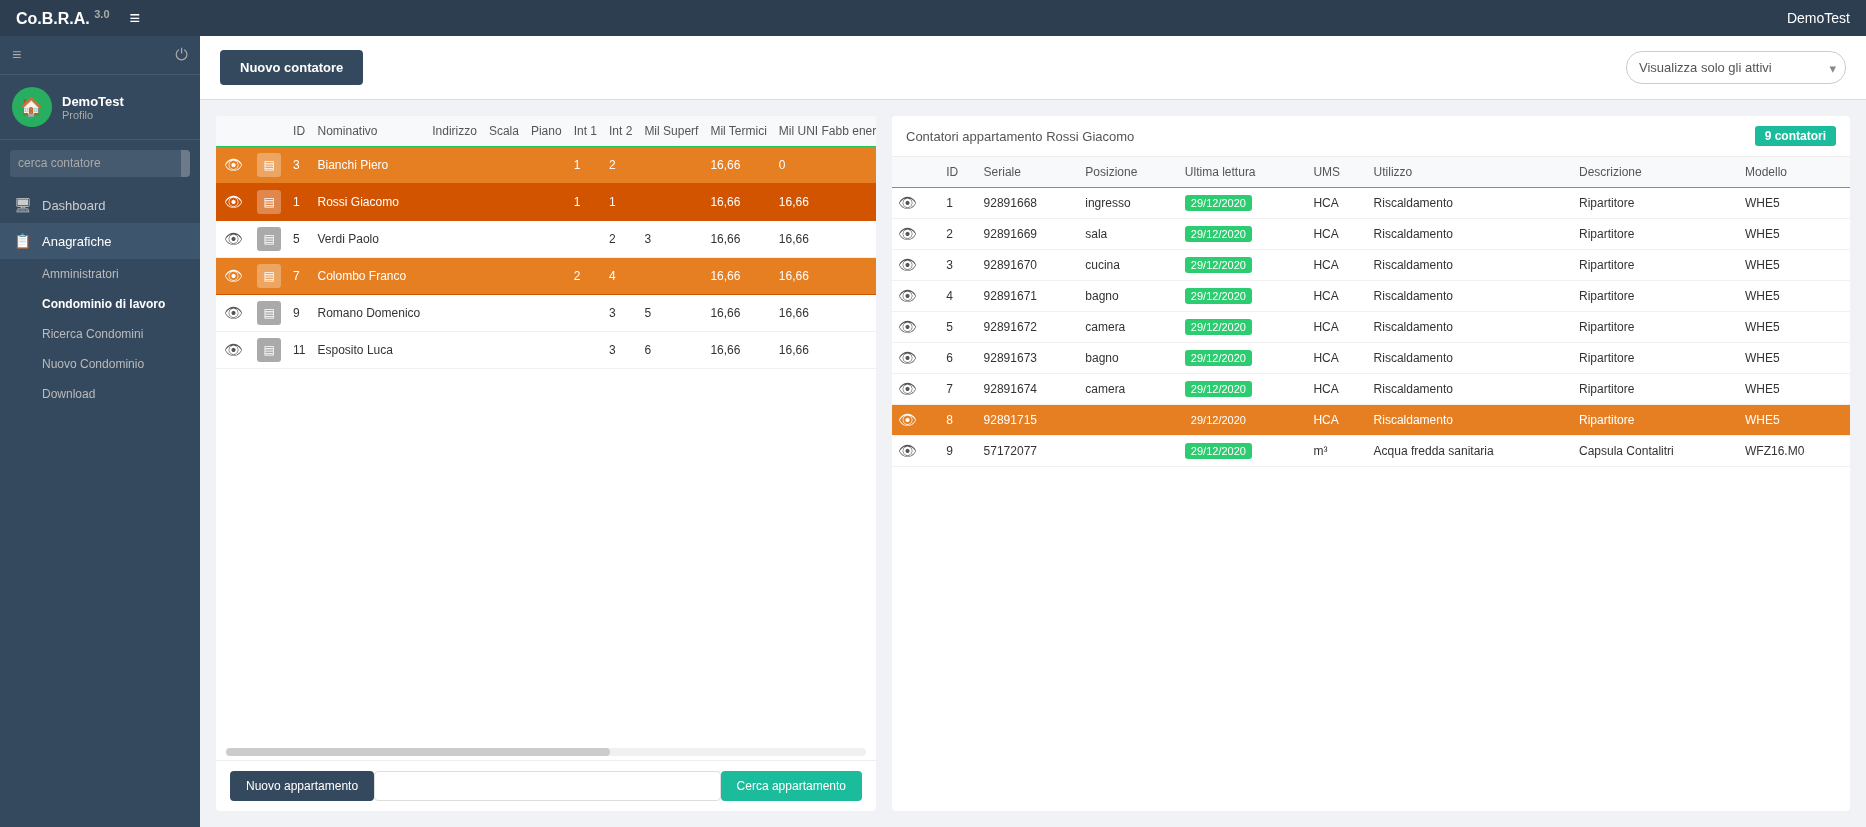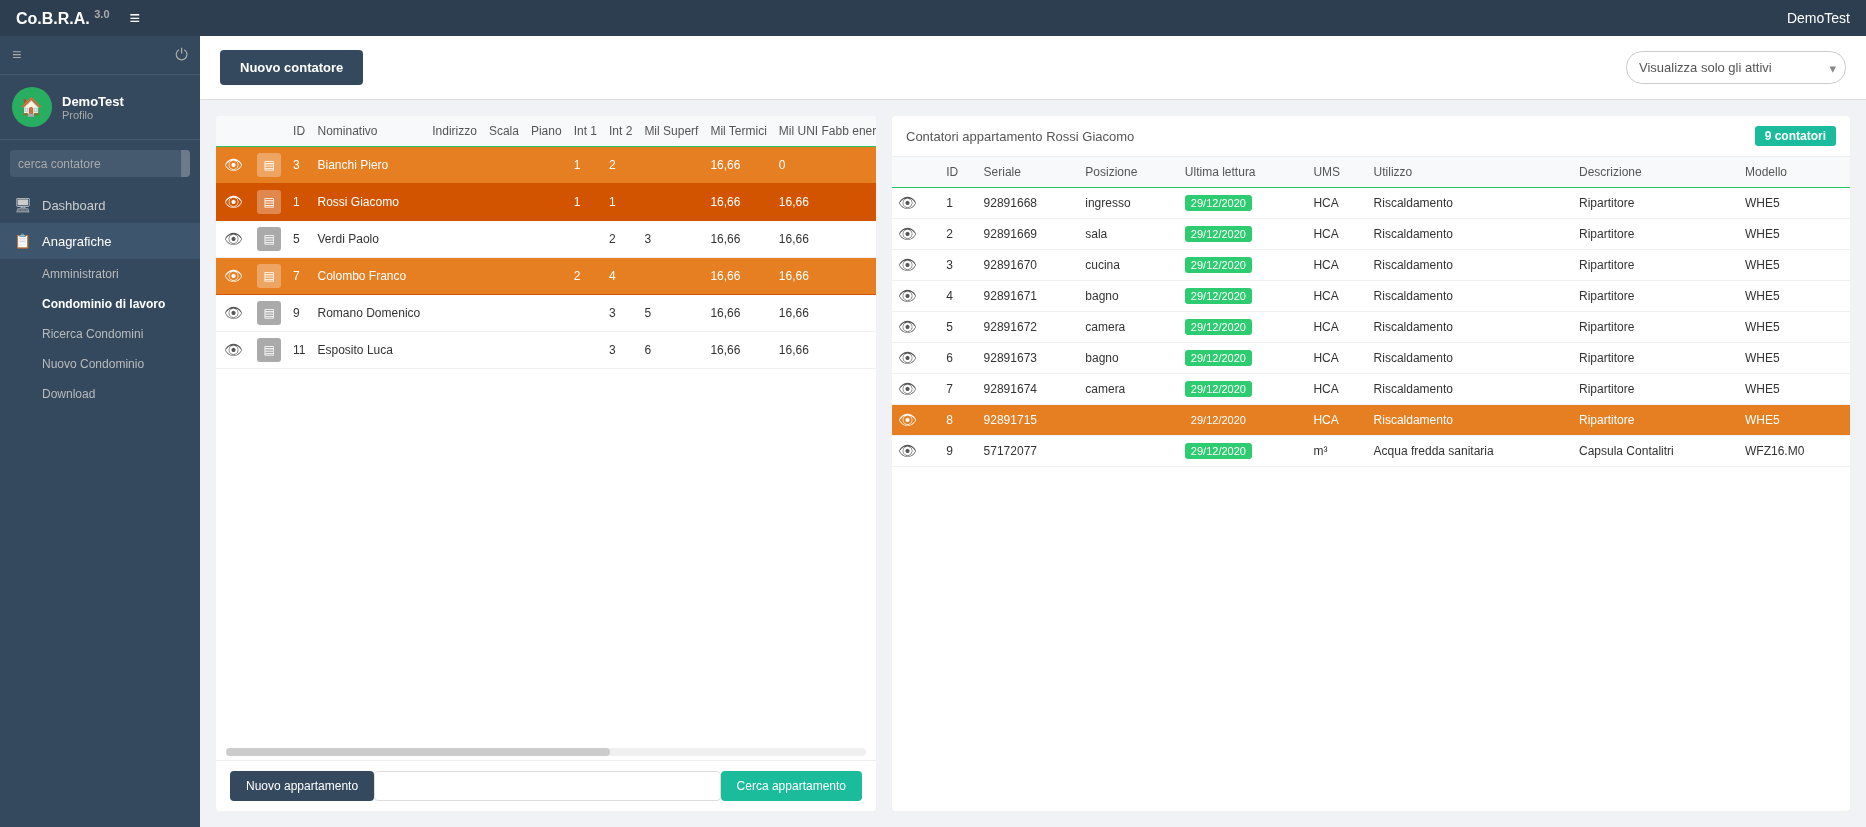--- a/index.html
+++ b/index.html
@@ -56,21 +56,21 @@
       background: #27ae60;
       border-radius: 50%;
       display: flex; align-items: center; justify-content: center;
       font-size: 18px;
     }
     .profile-name { font-weight: bold; font-size: 13px; }
     .profile-sub { font-size: 11px; color: #aaa; }
 
     .search-bar {
       display: flex;
-      align-items: center;
+      align-items: flex-start;
       margin: 10px 10px;
       background: #455a6e;
       border-radius: 4px;
       overflow: hidden;
     }
     .search-bar input {
       flex: 1;
       background: transparent;
       border: none;
       color: white;

